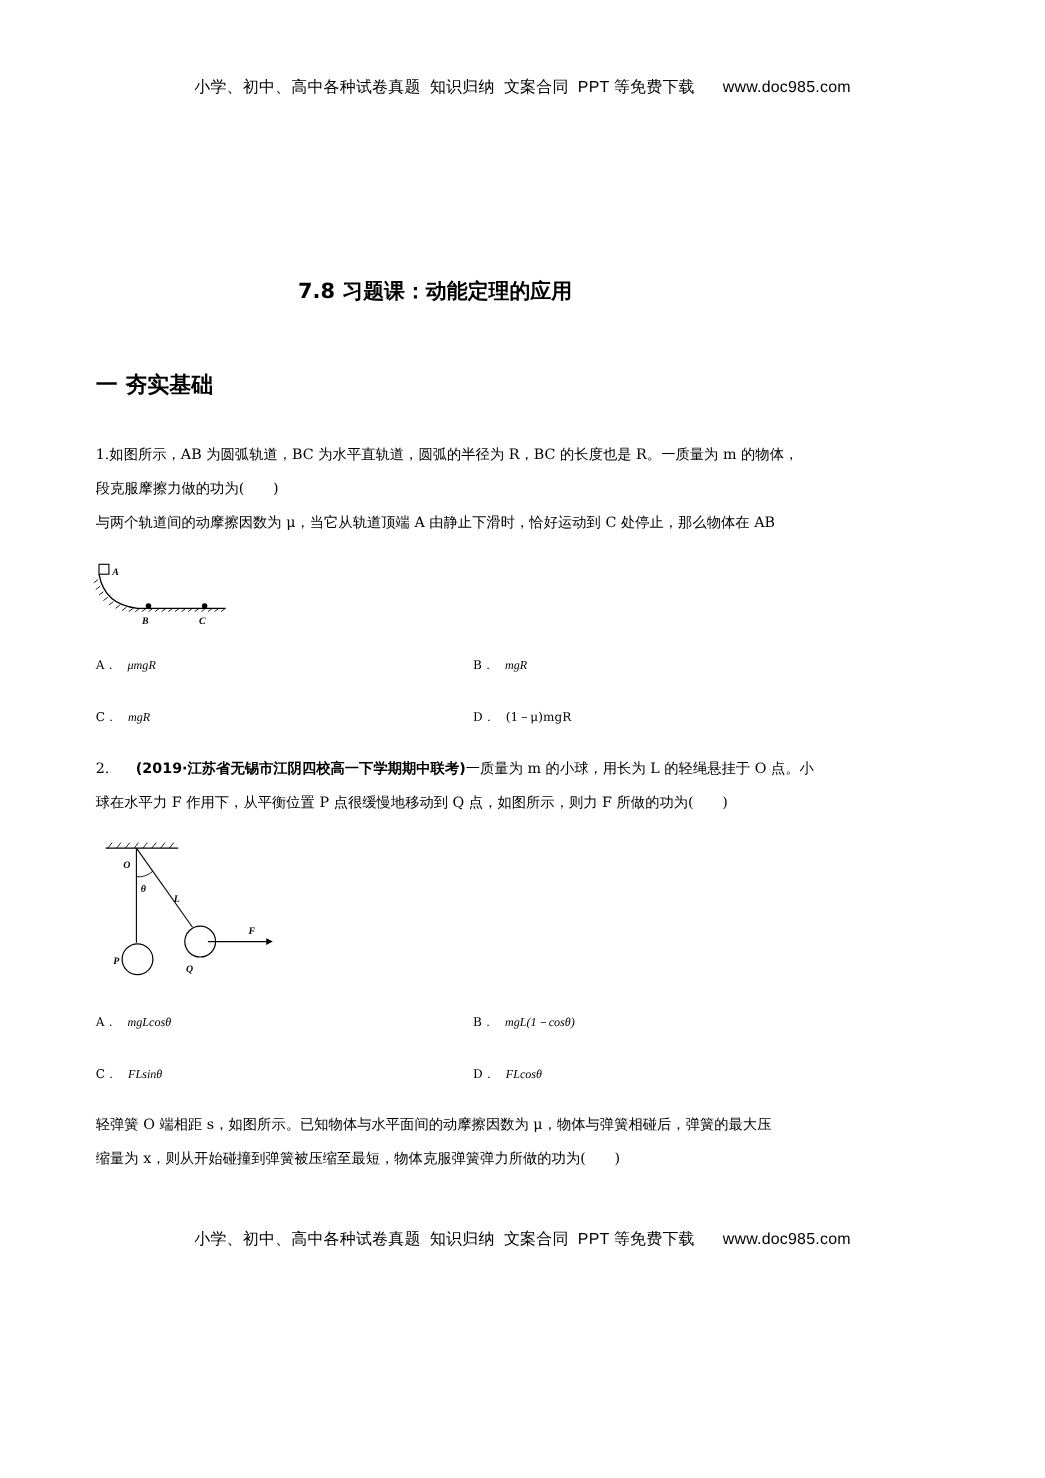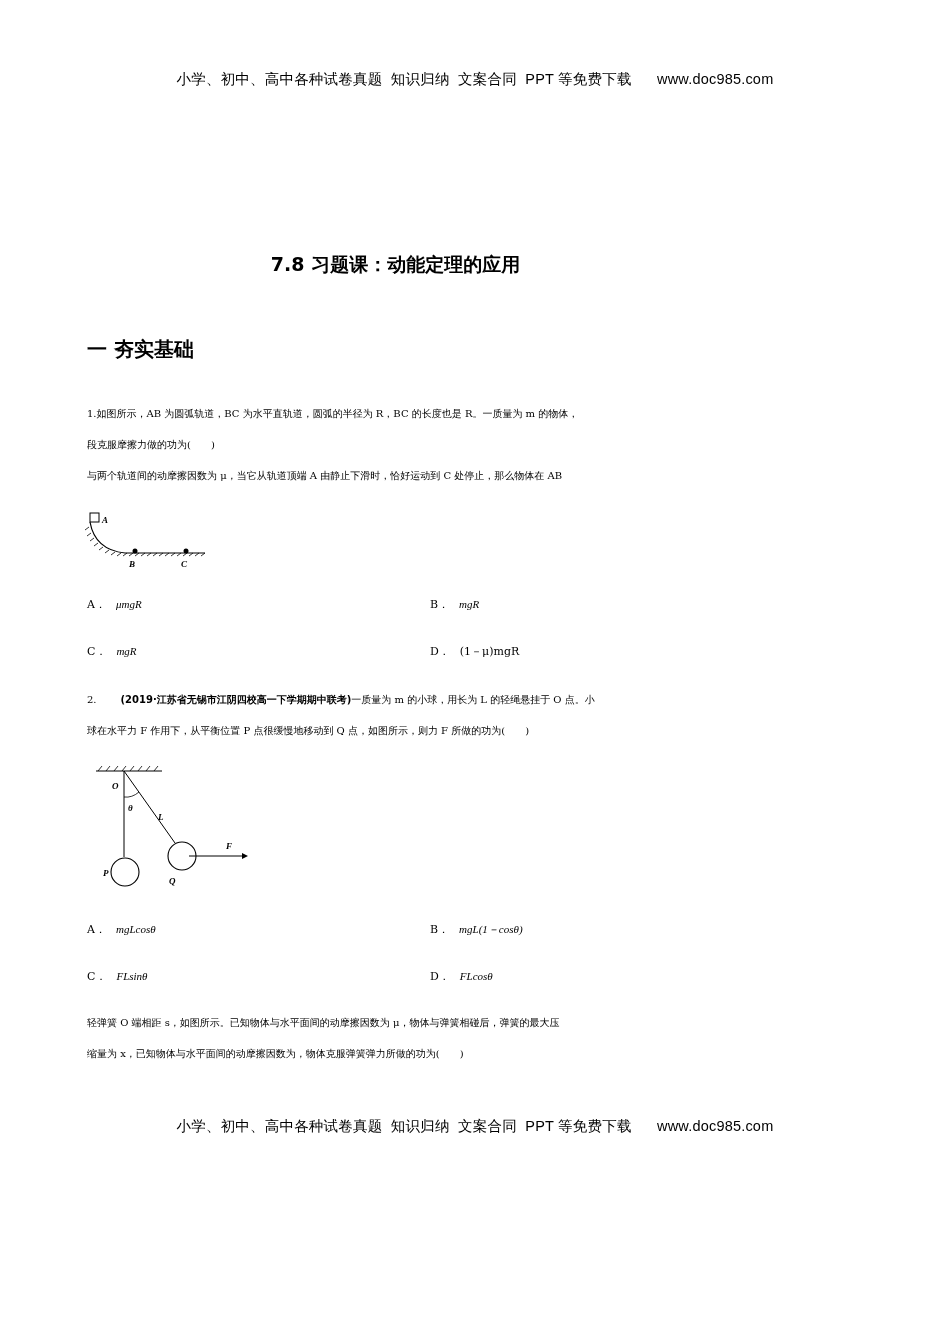--- a/index.html
+++ b/index.html
@@ -7,21 +7,21 @@
       font-family: "DejaVu Serif", "Liberation Serif", serif; color: #000; }
     .abs { position: absolute; }
     .header, .footer { left: 0; width: 950px; text-align: center; font-size: 14.5px;
       font-family: Liberation Sans, sans-serif; white-space: pre; letter-spacing: 0.2px; }
     .header { top: 70px; }
     .footer { top: 1117px; }
     .title { top: 252px; left: 0; width: 791px; text-align: center; font-size: 19px; font-weight: bold;
       font-family: "DejaVu Sans", "Liberation Sans", sans-serif; padding-left: 0; }
     .section { top: 336px; left: 87px; font-size: 20px; font-weight: bold;
       font-family: "DejaVu Sans", "Liberation Sans", sans-serif; text-align: right; }
-    .para { left: 87px; width: 780px; font-size: 10px; line-height: 31px;
+    .para { left: 87px; width: 780px; font-size: 13px; line-height: 31px;
       font-family: "DejaVu Serif", "Liberation Serif", serif; text-align: justify; }
     .line { display: block; white-space: nowrap; }
     .para b { font-family: "DejaVu Sans", sans-serif; margin-left: 24px; }
     .opt { font-size: 11px; font-family: "DejaVu Serif", "Liberation Serif", serif; white-space: nowrap; }
     .opt .letter { margin-right: 10px; }
     i.m { font-family: "Liberation Serif", serif; font-style: italic; }
     svg text { font-family: "Liberation Serif", serif; font-style: italic; font-weight: bold; }
   </style>
 </head>
 <body>
@@ -109,16 +109,16 @@
   <text x="77" y="119" font-size="9">Q</text>
 </svg>
 
 <div class="abs opt" style="left:87px; top:922px;"><span class="letter">A．</span><i class="m">mgLcosθ</i></div>
 <div class="abs opt" style="left:430px; top:922px;"><span class="letter">B．</span><i class="m">mgL(1－cosθ)</i></div>
 <div class="abs opt" style="left:87px; top:969px;"><span class="letter">C．</span><i class="m">FLsinθ</i></div>
 <div class="abs opt" style="left:430px; top:969px;"><span class="letter">D．</span><i class="m">FLcosθ</i></div>
 
 <div class="abs para" style="top:1007px;">
   <span class="line">轻弹簧 O 端相距 s，如图所示。已知物体与水平面间的动摩擦因数为 μ，物体与弹簧相碰后，弹簧的最大压</span>
-  <span class="line">缩量为 x，已知物体与水平面间的动摩擦因数为，物体克服弹簧弹力所做的功为(　　)</span>
+  <span class="line">缩量为 x，则从开始碰撞到弹簧被压缩至最短，物体克服弹簧弹力所做的功为(　　)</span>
 </div>
 
 <div class="abs footer">小学、初中、高中各种试卷真题  知识归纳  文案合同  PPT 等免费下载      www.doc985.com</div>
 
 </body></html>

